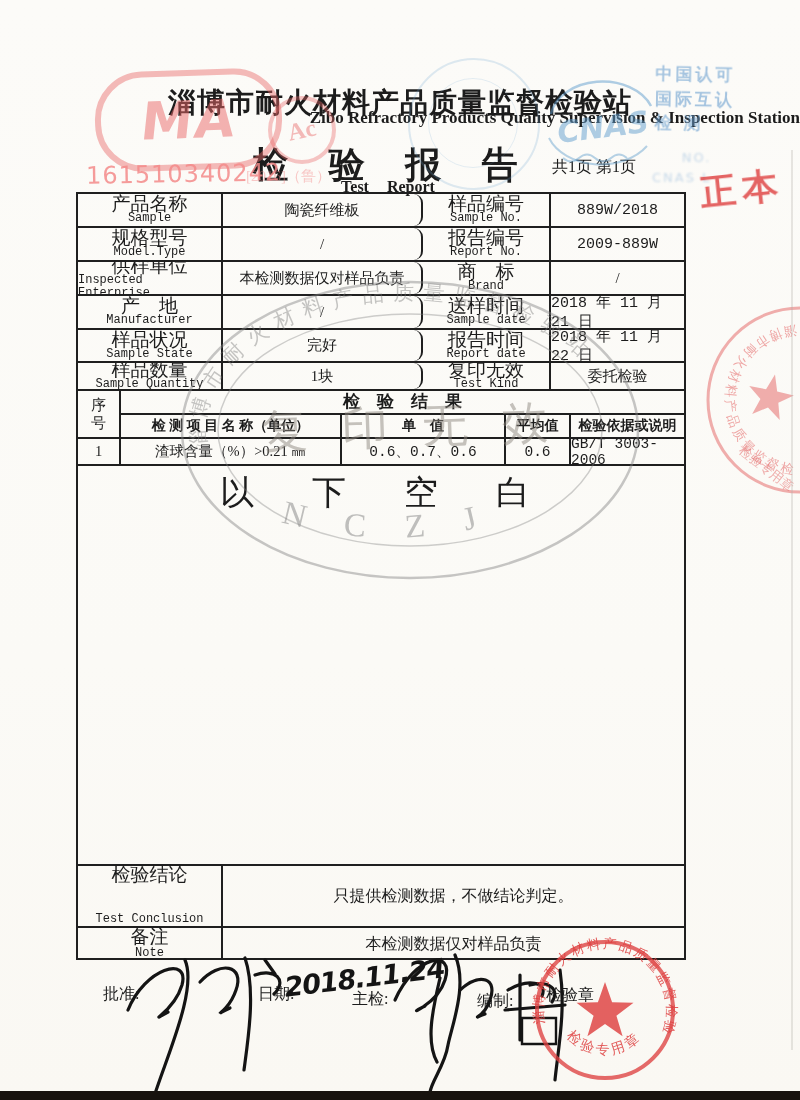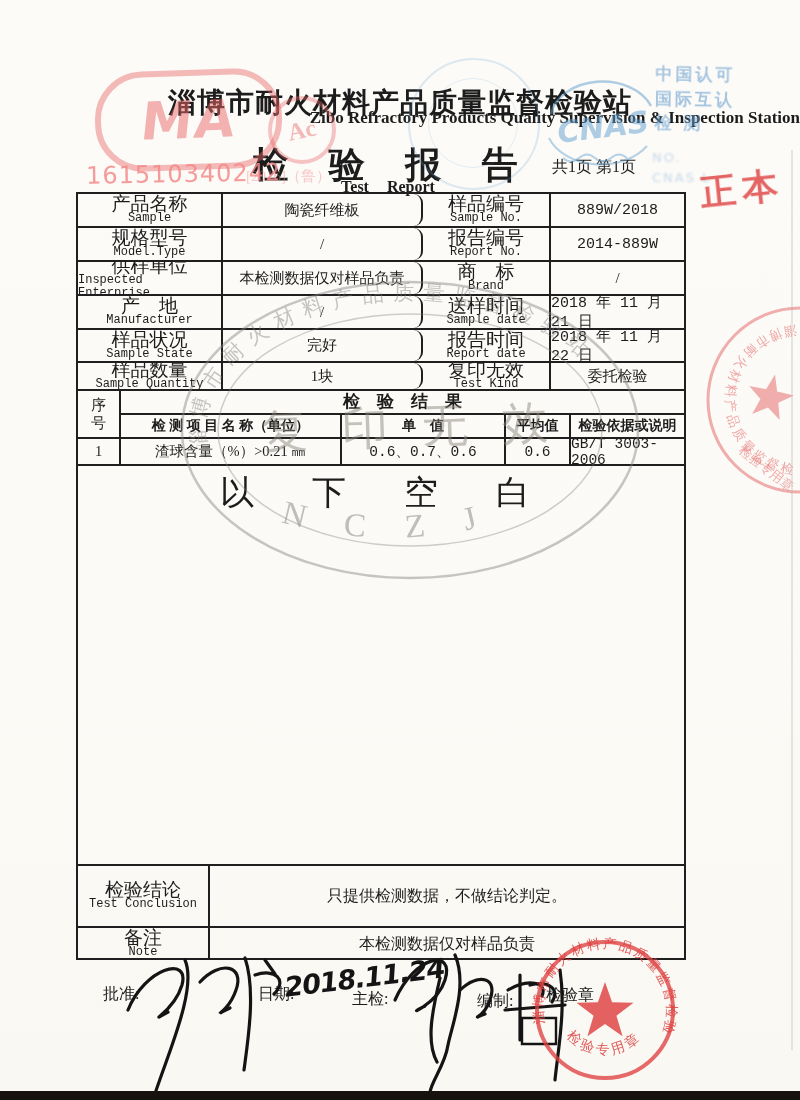--- a/index.html
+++ b/index.html
@@ -49,22 +49,22 @@
   .rc-item{width:221px;border-right:2px solid #1f1f1f;}
   .rc-single{width:164px;border-right:2px solid #1f1f1f;font-family:"Liberation Mono",monospace;}
   .rc-avg{width:65px;border-right:2px solid #1f1f1f;font-family:"Liberation Mono",monospace;}
   .rc-basis{flex:1;font-family:"Liberation Mono",monospace;font-size:14px;}
 
   .blank-cell{height:396px;border-bottom:2px solid #1f1f1f;box-sizing:border-box;text-align:center;}
   .blank-text{margin-top:4px;font-size:34px;letter-spacing:12px;font-weight:500;}
 
   .concl-row{display:flex;height:62px;border-bottom:2px solid #1f1f1f;box-sizing:border-box;}
   .note-row{display:flex;height:32px;box-sizing:border-box;}
-  .big-lbl{width:132px;border-right:2px solid #1f1f1f;box-sizing:border-box;display:flex;flex-direction:column;
-           align-items:center;justify-content:center;}
+  .big-lbl{width:145px;border-right:2px solid #1f1f1f;box-sizing:border-box;display:flex;flex-direction:column;
+           align-items:center;justify-content:space-between;}
   .big-val{flex:1;display:flex;align-items:center;justify-content:center;font-size:16px;}
 
   
   .sig-label{font-size:16px;color:#1d1d1d;}
   .date-hand{top:962px;left:284px;font-family:"DejaVu Sans",sans-serif;font-weight:bold;font-style:italic;
              font-size:27px;color:#141414;transform:rotate(-7deg);letter-spacing:-1px;}
 
   
   .stamp{pointer-events:none;}
   .cma-box{top:70px;left:95px;width:175px;height:88px;border:6px solid rgba(233,104,104,.45);
@@ -75,21 +75,21 @@
              display:flex;align-items:center;justify-content:center;}
   .ac-txt{font-size:24px;font-weight:bold;color:rgba(233,104,104,.45);transform:rotate(-12deg);}
   .serial{top:160px;left:86px;font-family:"DejaVu Sans",sans-serif;font-size:24px;letter-spacing:1px;
           color:rgba(243,138,138,.85);transform:rotate(-1deg);}
   .serial-suffix{top:167px;left:246px;font-size:15px;color:rgba(243,138,138,.45);filter:blur(.6px);}
   .zhengben{top:165px;left:700px;font-size:36px;font-weight:bold;letter-spacing:6px;color:rgba(222,58,58,.78);
             transform:rotate(-6deg);filter:blur(.2px);}
   .accred{top:62px;left:655px;font-family:"DejaVu Sans",sans-serif;font-weight:bold;font-size:17px;
           line-height:1.45;letter-spacing:3px;color:rgba(100,155,205,.58);transform:rotate(1deg);filter:blur(.4px);}
   .accred-sub{top:148px;left:652px;font-family:"DejaVu Sans",sans-serif;font-size:13px;line-height:1.5;
-              color:rgba(100,155,205,.35);filter:blur(.9px);letter-spacing:2px;}
+              color:rgba(100,155,205,.35);filter:blur(.9px);letter-spacing:2px;text-align:right;}
   .arc1{top:58px;left:408px;width:128px;height:128px;border:2px solid rgba(110,165,210,.22);border-radius:50%;}
   .arc2{top:78px;left:428px;width:88px;height:88px;border:1.5px solid rgba(110,165,210,.18);border-radius:50%;}
   .copy-wm{top:396px;left:262px;font-size:46px;letter-spacing:34px;color:rgba(142,136,128,.5);
            transform:rotate(-2deg);font-weight:500;}
   .crease{top:150px;left:791px;width:2px;height:900px;background:rgba(180,175,168,.30);}
   .bottom-strip{top:1091px;left:0;width:800px;height:9px;background:#17120e;}
 </style>
 </head>
 <body>
 
@@ -118,21 +118,21 @@
     <div class="row h34">
       <div class="cell br w-lbl">
         <span class="cn">规格型号</span>
         <span class="en">Model.Type</span>
         </div>
       <div class="cell br w-v1 val">/</div>
       <div class="cell br w-lbl2">
         <span class="cn">报告编号</span>
         <span class="en">Report No.</span>
         </div>
-      <div class="cell w-v2 mono">2014-889W</div>
+      <div class="cell w-v2 mono">2009-889W</div>
     </div>
     <div class="row h34">
       <div class="cell br w-lbl">
         <span class="cn">供样单位</span>
         <span class="en">Inspected Enterprise</span>
         </div>
       <div class="cell br w-v1 val">本检测数据仅对样品负责</div>
       <div class="cell br w-lbl2">
         <span class="cn">商　标</span>
         <span class="en">Brand</span>

